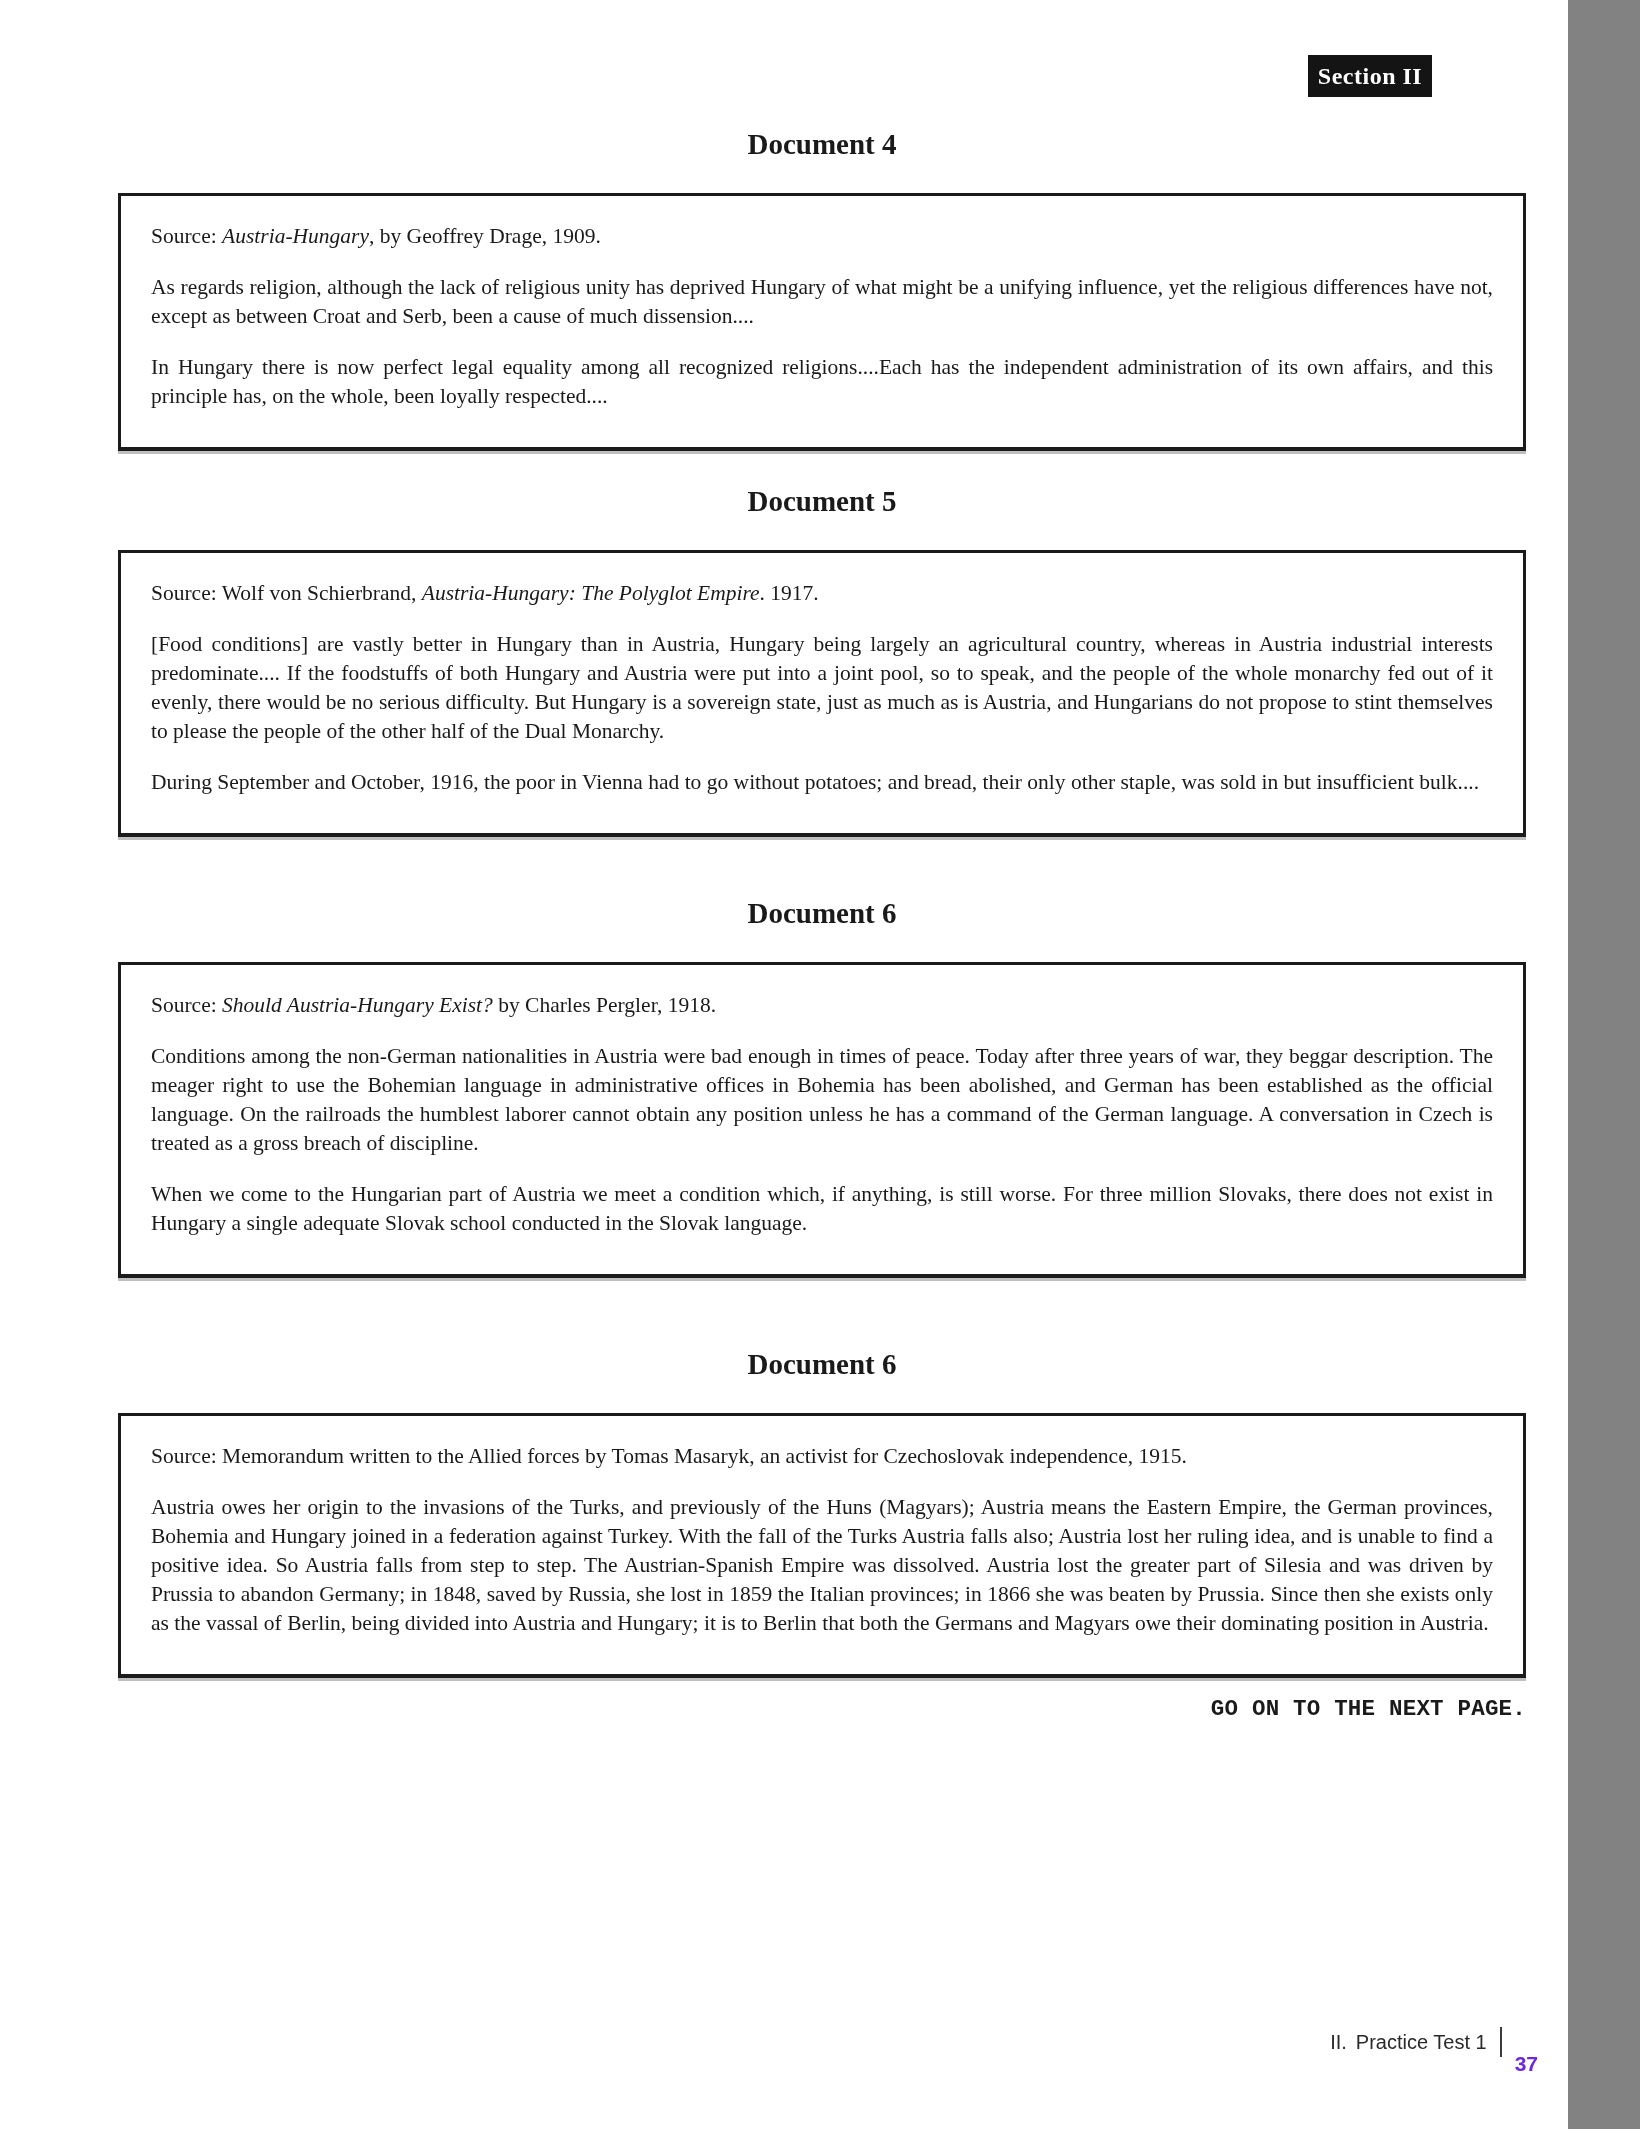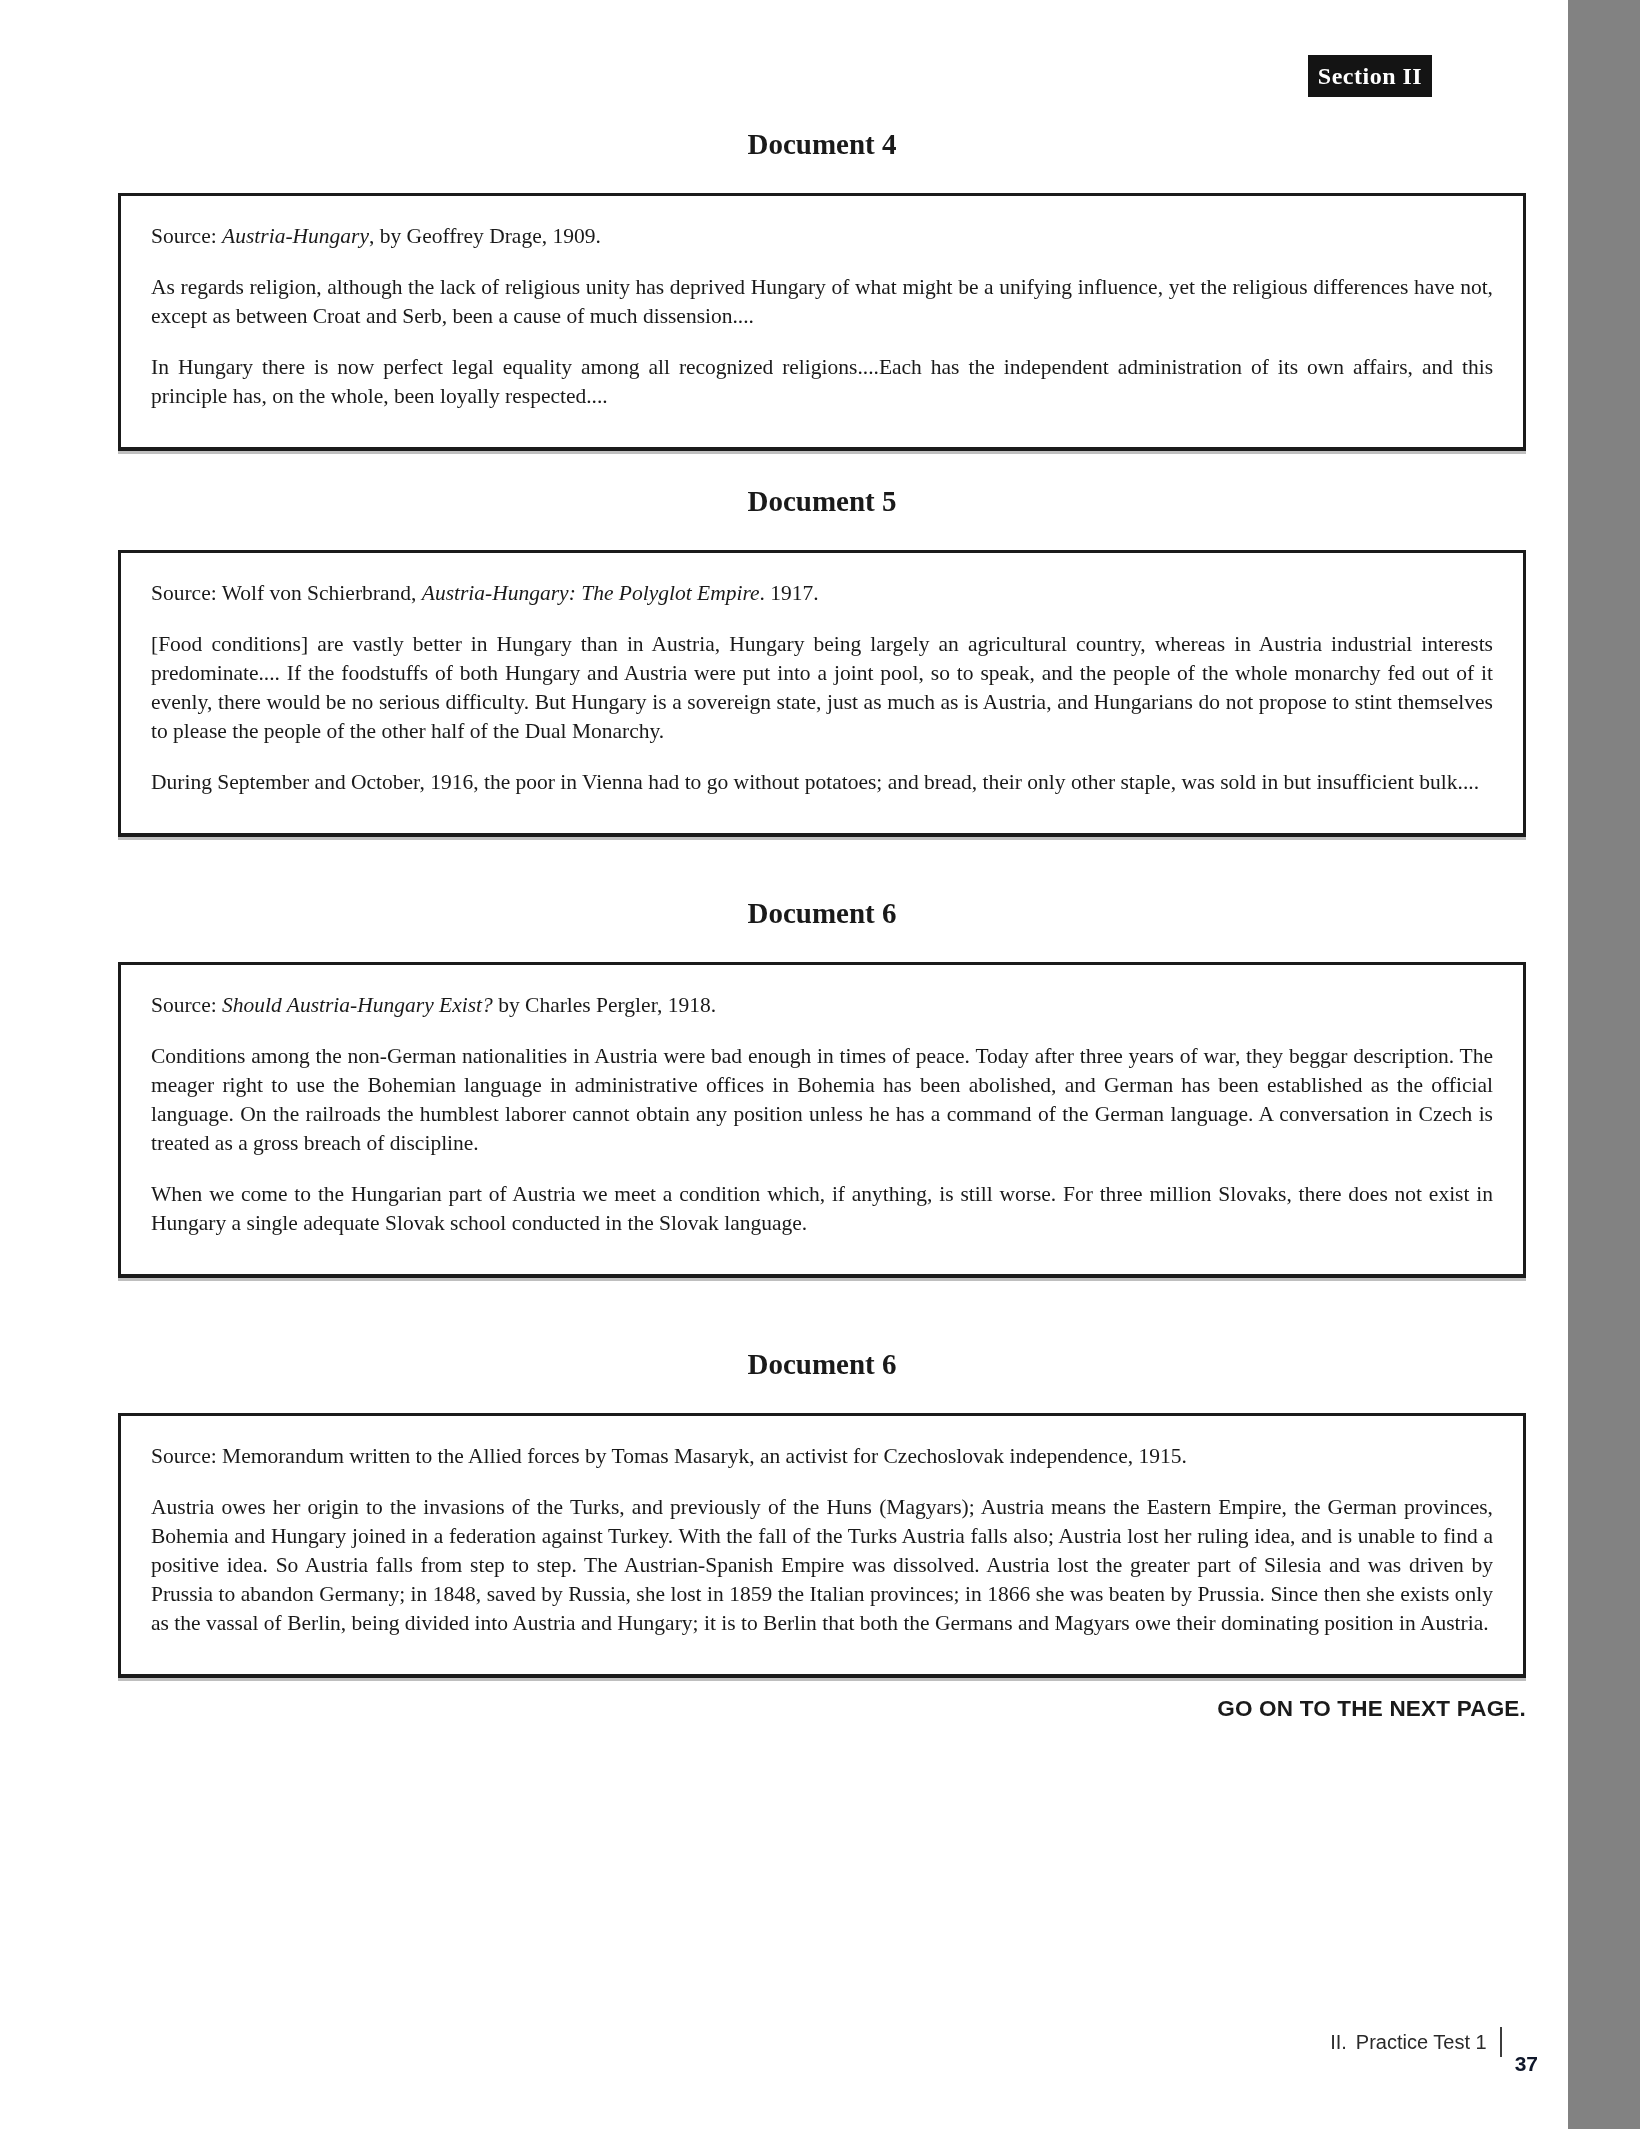--- a/index.html
+++ b/index.html
@@ -52,39 +52,39 @@
   .source-italic { font-style:italic; }
   .end-note {
     text-align:center;
     font-family:"Liberation Sans", sans-serif;
     font-weight:bold; font-size:22.5px;
     margin-top:56px;
     letter-spacing:0.2px;
   }
   .go-on-note {
     text-align:right;
-    font-family:Liberation Sans, sans-serif;
+    font-family:Liberation Mono, monospace;
     font-weight:bold; font-size:22.5px;
     margin-top:18px;
     letter-spacing:0.2px;
   }
   .page-footer {
     position:absolute; top:2008px; right:102px;
     display:flex; align-items:center;
     font-family:"Liberation Sans", sans-serif;
     font-size:20px; color:#2a2a2a;
   }
   .page-footer .footer-section { margin-right:9px; }
   .page-footer .footer-divider {
     display:inline-block;
     width:2px; height:30px;
     background:#3c3c3c;
     margin:0 13px;
   }
-  .page-footer .footer-page-number { font-weight:bold; font-size:21px; color:#0f172a;margin-top:44px; }
+  .page-footer .footer-page-number { font-weight:bold; font-size:21px; color:#6d28d9;margin-top:44px; }
 </style>
 </head>
 <body>
 
 <div class="page">
 
   <div class="edge-bar"></div>
 
   <div class="section-badge">
     <span>Section II</span>

